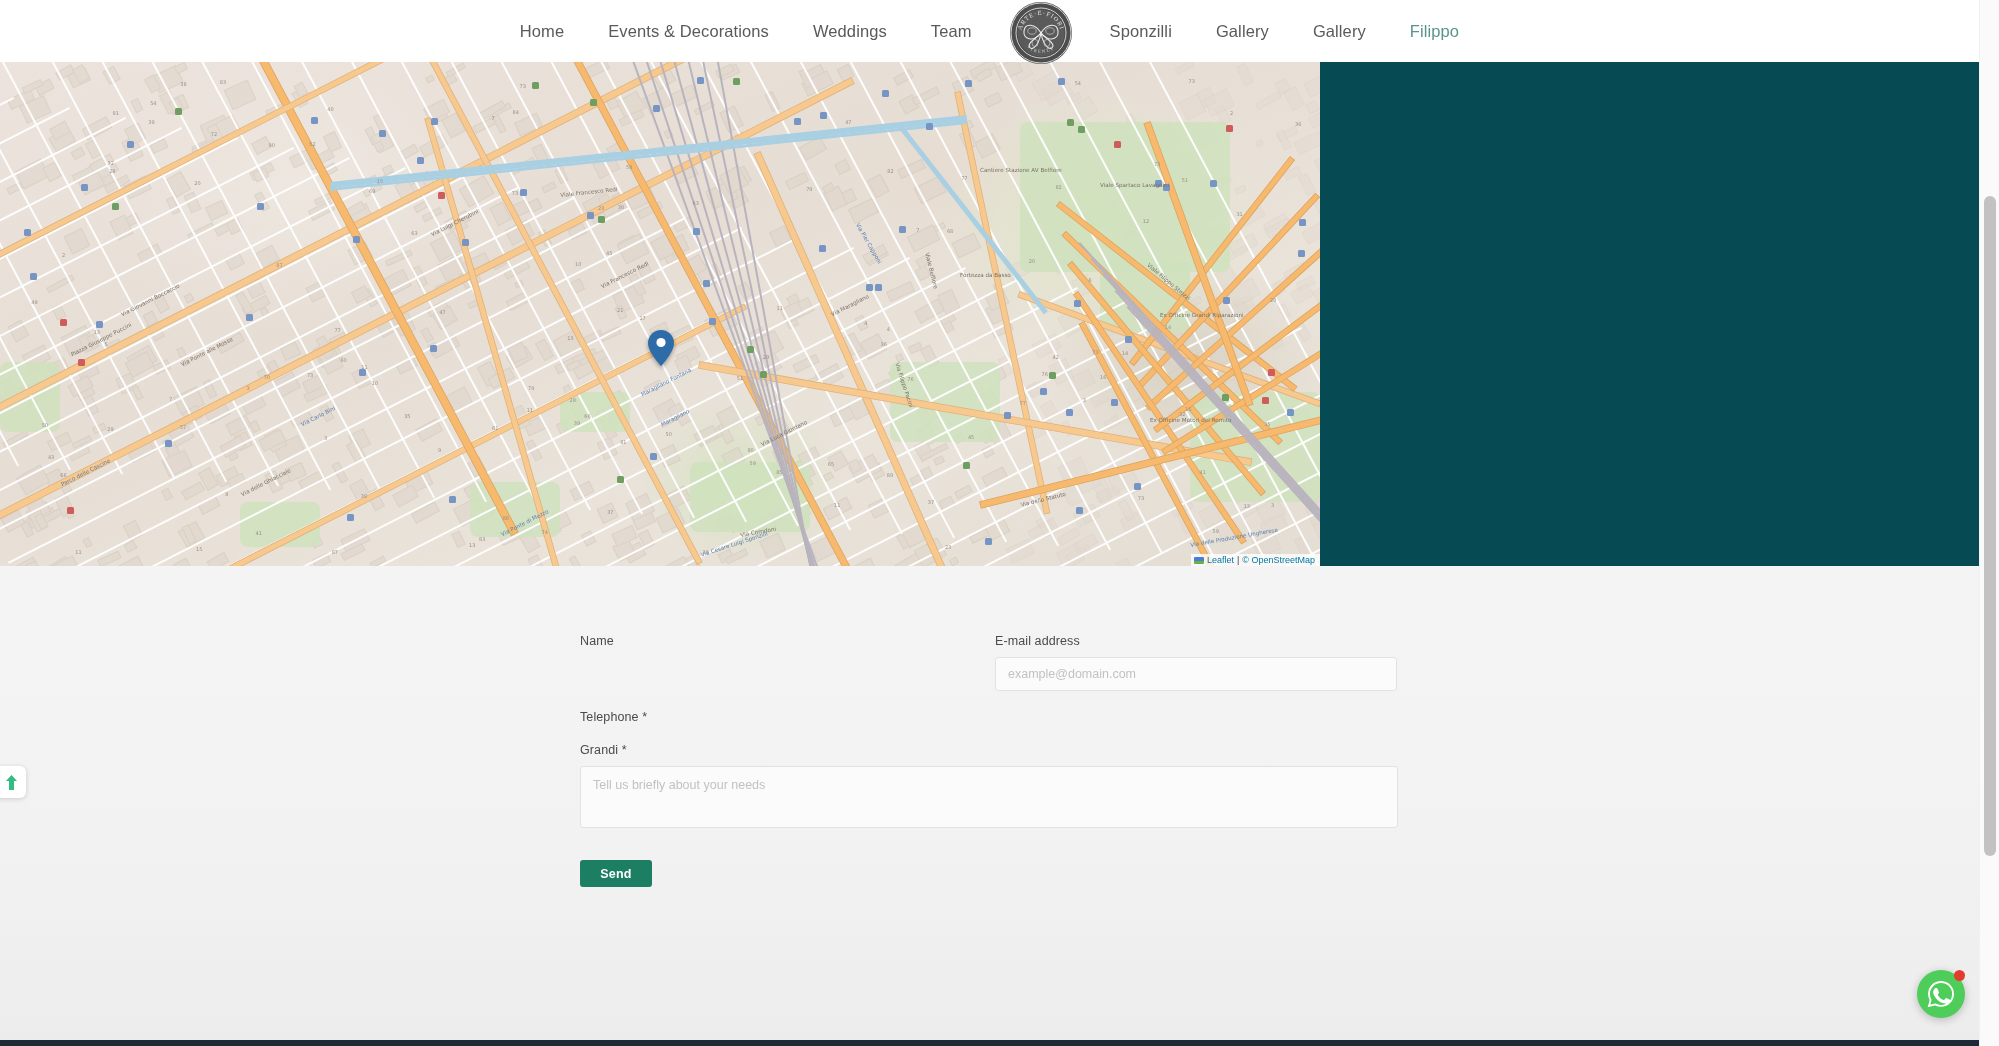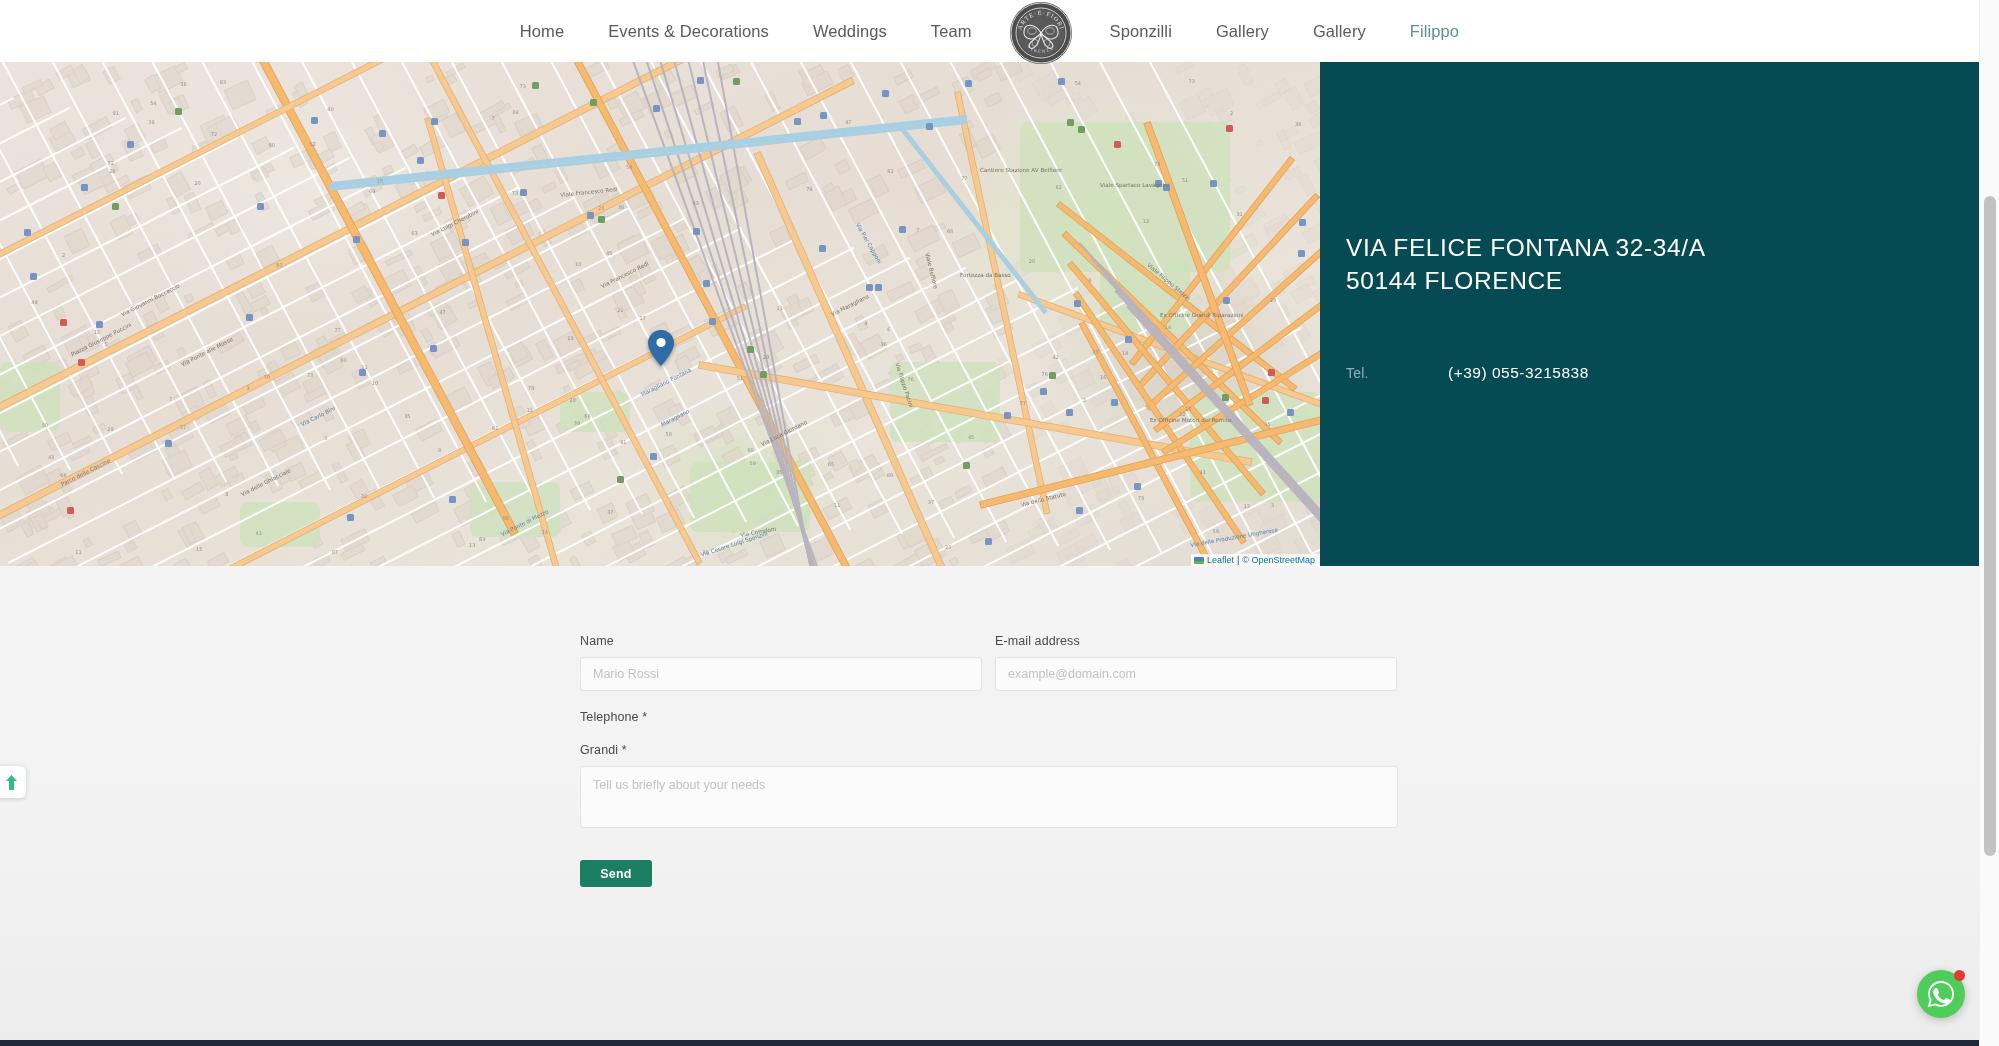--- a/index.html
+++ b/index.html
@@ -1342,42 +1342,33 @@
 
       <div class="map-attr">
         <span class="leaflet-flag"></span>
         <a href="#">Leaflet</a>
         <span>|</span>
         <a href="#">© OpenStreetMap</a>
       </div>
     </div>
 
     <aside class="info">
-      <div class="info-addr">
-        <div>VIA FELICE FONTANA 32-34/A</div>
-        <div>50144 FLORENCE</div>
-      </div>
       <div class="info-rows">
-        <div class="info-row">
-          <span class="info-key">Tel.</span>
-          <a class="info-val" href="#">(+39) 055-3215838</a>
-        </div>
       </div>
     </aside>
   </section>
 
   <section class="formsection">
     <div class="form-wrap">
 
 
       <form class="form-grid">
         <div class="row2">
           <div class="field half">
             <label class="field-label">Name</label>
-            <input class="inp" type="text" placeholder="Mario Rossi" style="">
           </div>
           <div class="field half">
             <label class="field-label">E-mail address</label>
             <input class="inp" type="email" placeholder="example@domain.com" style="">
           </div>
         </div>
 
         <div class="field half">
           <label class="field-label">Telephone *</label>
         </div>

